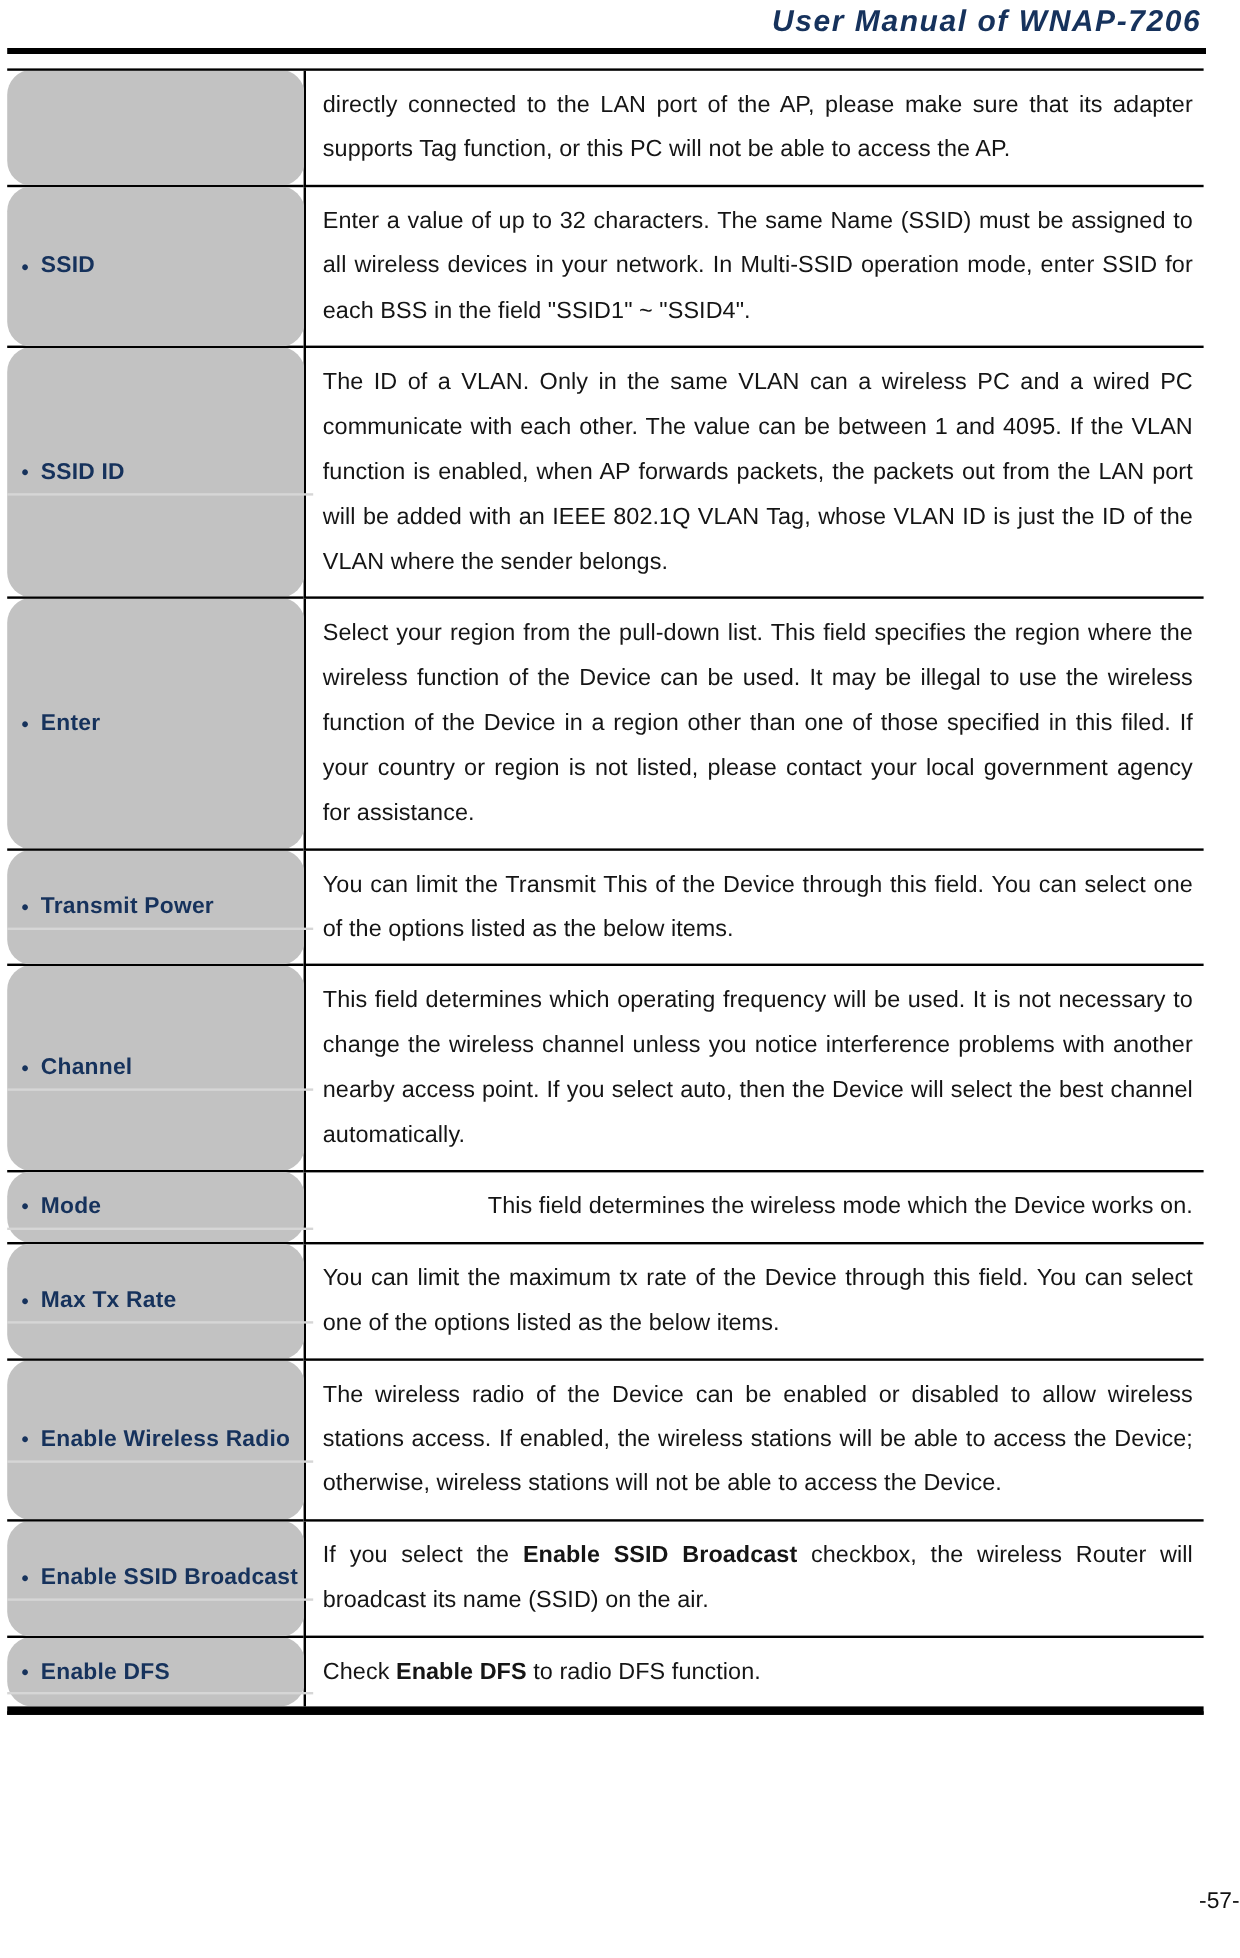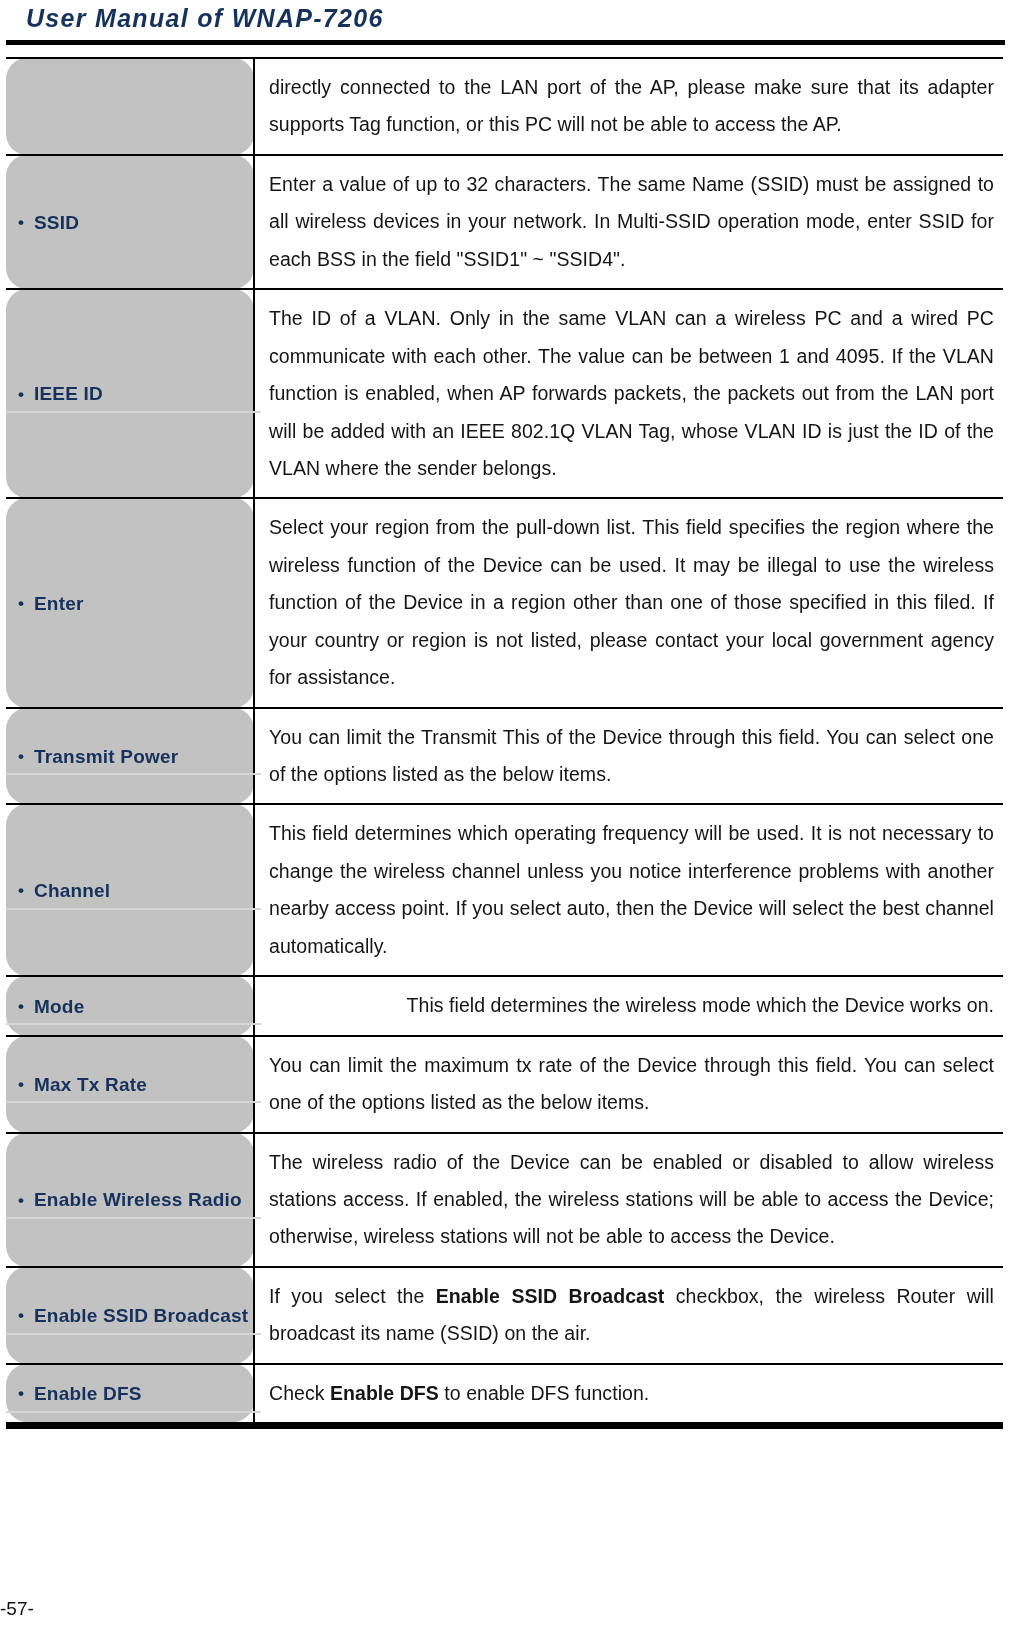--- a/index.html
+++ b/index.html
@@ -19,20 +19,21 @@
   .page {
     width: 1033px;
     height: 1632px;
     position: relative;
     box-sizing: border-box;
   }
 
   
   .page-header {
     padding: 0 32px 0 0;
+    text-align: right;
     height: 38px;
     margin-left: 26px;
   }
   .header-title {
     font-family: "Liberation Sans", sans-serif;
     font-style: italic;
     font-weight: bold;
     font-size: 25px;
     color: #16325c;
     letter-spacing: 1.3px;
@@ -133,22 +134,22 @@
     background: #000000;
     border-bottom: 3px solid #000000;
     box-sizing: content-box;
   }
 
   
   .page-footer {
     position: absolute;
     left: 0;
     right: 0;
-    bottom: 12px;
-    text-align: left;
+    bottom: 36px;
+    text-align: right;
   }
   .page-number {
     font-size: 19px;
     color: #111111;
     font-family: "Liberation Sans", sans-serif;
   }
 </style>
 </head>
 <body>
 
@@ -175,21 +176,21 @@
           <tr>
             <td class="label">
               <span class="label-inner"><span class="bullet">•</span><span class="ltext">SSID</span></span>
             </td>
             <td class="desc">
               <p class="desc-text"><span>Enter a value of up to 32 characters. The same Name (SSID) must be assigned to all wireless devices in your network. In Multi-SSID operation mode, enter SSID for each BSS in the field "SSID1" ~ "SSID4".</span></p>
             </td>
           </tr>
           <tr>
             <td class="label">
-              <span class="label-inner ruled"><span class="bullet">•</span><span class="ltext">IEEE ID</span></span>
+              <span class="label-inner ruled"><span class="bullet">•</span><span class="ltext">SSID ID</span></span>
             </td>
             <td class="desc">
               <p class="desc-text"><span>The ID of a VLAN. Only in the same VLAN can a wireless PC and a wired PC communicate with each other. The value can be between 1 and 4095. If the VLAN function is enabled, when AP forwards packets, the packets out from the LAN port will be added with an IEEE 802.1Q VLAN Tag, whose VLAN ID is just the ID of the VLAN where the sender belongs.</span></p>
             </td>
           </tr>
           <tr>
             <td class="label">
               <span class="label-inner"><span class="bullet">•</span><span class="ltext">Enter</span></span>
             </td>
             <td class="desc">
@@ -242,21 +243,21 @@
             </td>
             <td class="desc">
               <p class="desc-text"><span>If you select the </span><b>Enable SSID Broadcast</b><span> checkbox, the wireless Router will broadcast its name (SSID) on the air.</span></p>
             </td>
           </tr>
           <tr>
             <td class="label">
               <span class="label-inner ruled"><span class="bullet">•</span><span class="ltext">Enable DFS</span></span>
             </td>
             <td class="desc">
-              <p class="desc-text"><span>Check </span><b>Enable DFS</b><span> to enable DFS function.</span></p>
+              <p class="desc-text"><span>Check </span><b>Enable DFS</b><span> to radio DFS function.</span></p>
             </td>
           </tr>
         </tbody>
     </table>
   </div>
   <div class="table-bottom"></div>
 
   <div class="page-footer">
     <span class="page-number">-57-</span>
   </div>

